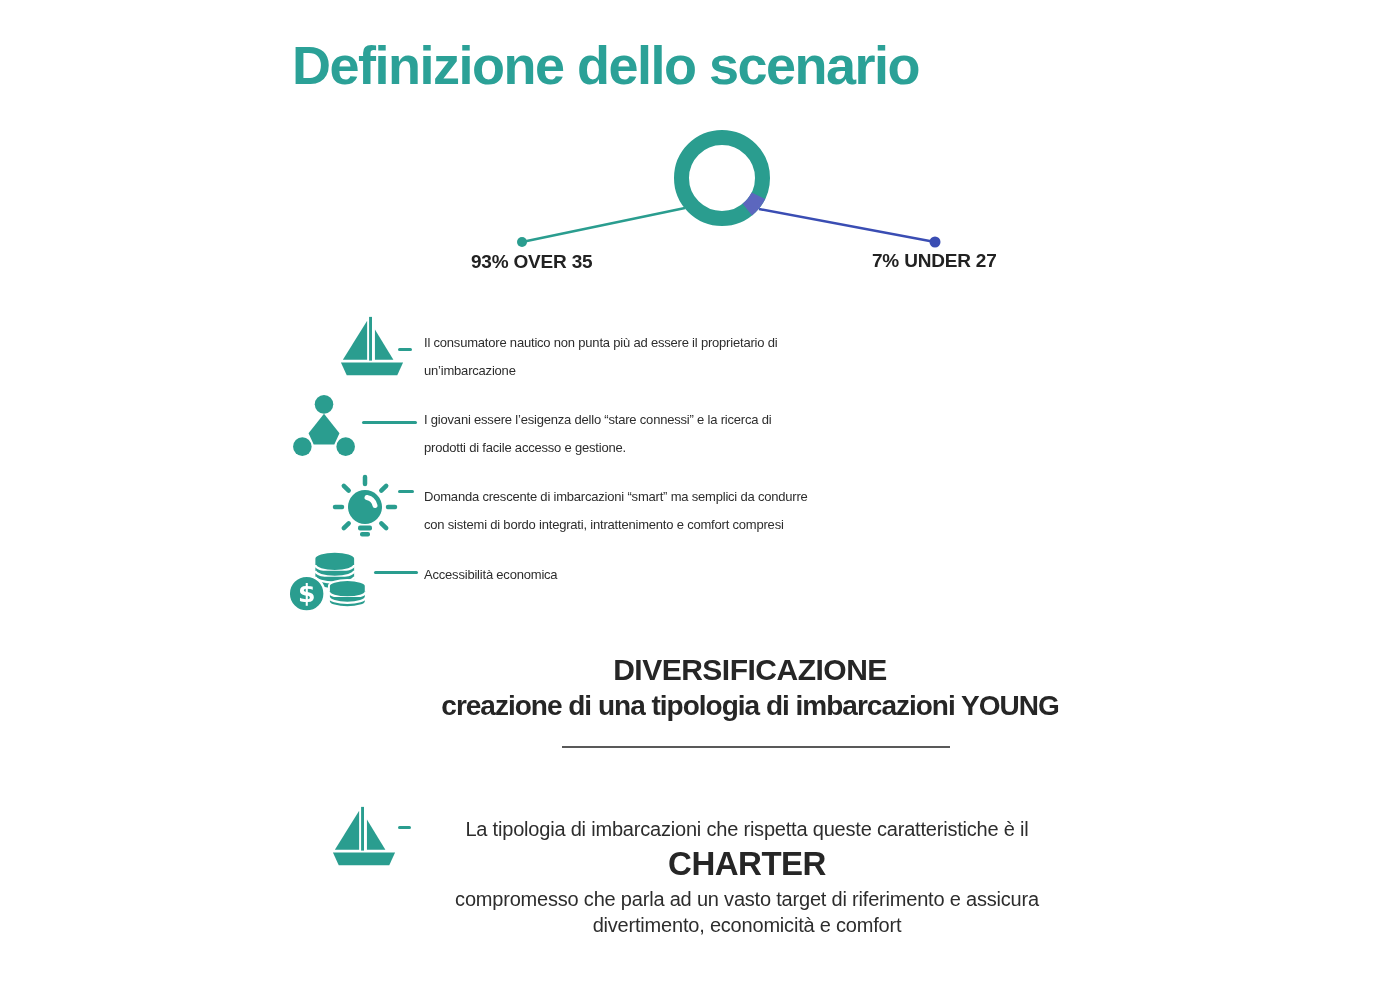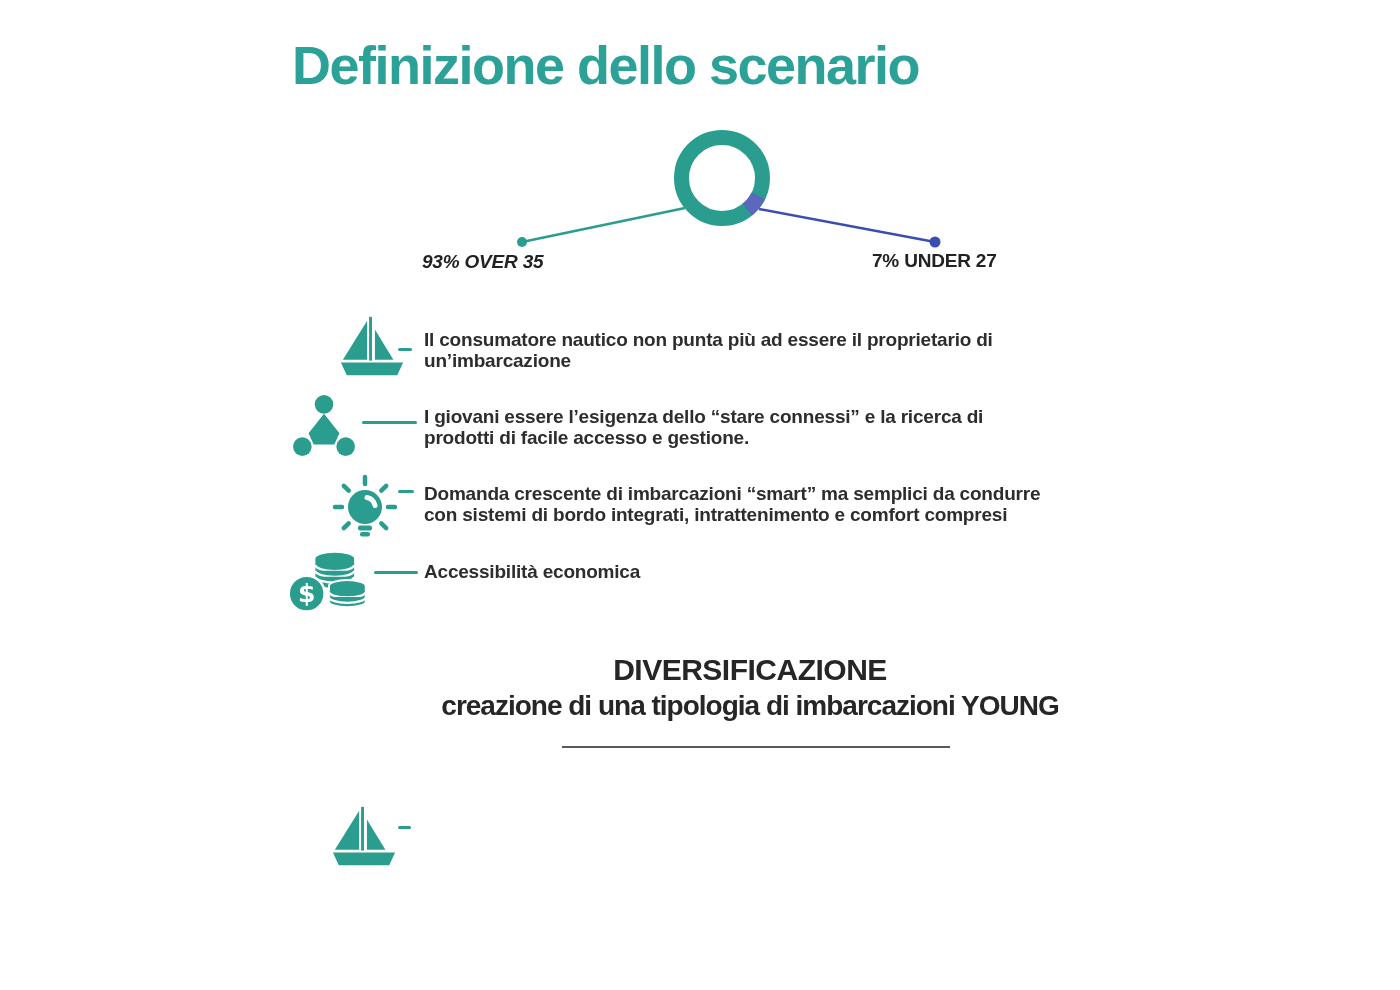--- a/index.html
+++ b/index.html
@@ -19,22 +19,22 @@
   .page-title{
     left:0;right:0;top:34px;text-align:center;
     font-size:54px;font-weight:bold;letter-spacing:-1.5px;
     color:var(--title-teal);
   }
   .pct-label{
     font-size:19px;font-weight:bold;letter-spacing:-0.2px;color:#222222;
     white-space:nowrap;
   }
   .point-text{
-    font-size:19px;line-height:21px;letter-spacing:-0.2px;
-    white-space:pre-line;color:var(--ink);font-weight:bold;
+    font-size:13px;line-height:28px;letter-spacing:-0.2px;
+    white-space:pre-line;color:var(--ink);
   }
   .dash{
     position:absolute;height:3px;background:var(--teal);border-radius:2px;
   }
   .icon svg{display:block;}
   .icon path,.icon polygon,.icon rect,.icon circle{fill:var(--teal);}
   .divers{
     left:400px;top:653px;width:700px;
     display:flex;flex-direction:column;align-items:center;
   }
@@ -71,21 +71,21 @@
 
   <svg class="abs" style="left:428px;top:116px;" width="544" height="146" viewBox="0 0 544 146">
     <line x1="257" y1="92" x2="94" y2="126" stroke="#2a9d8f" stroke-width="2.5"></line>
     <line x1="331" y1="93" x2="507" y2="126" stroke="#3a4db3" stroke-width="2.5"></line>
     <circle cx="294" cy="62" r="40.5" fill="none" stroke="#2a9d8f" stroke-width="15"></circle>
     <circle cx="294" cy="62" r="40.5" fill="none" stroke="#5c67be" stroke-width="15" stroke-dasharray="17.81 254.47" stroke-dashoffset="-18.38"></circle>
     <circle cx="94" cy="126" r="5" fill="#2a9d8f"></circle>
     <circle cx="507" cy="126" r="5.5" fill="#3a4db3"></circle>
   </svg>
 
-  <div class="abs pct-label" style="left:422px;top:251px;font-style:italic;">93% OVER 35</div>
+  <div class="abs pct-label" style="left:471px;top:251px;">93% OVER 35</div>
   <div class="abs pct-label" style="left:872px;top:250px;">7% UNDER 27</div>
 
   <div class="abs icon" style="left:338px;top:316px;">
     <svg width="68" height="62" viewBox="0 0 70 62">
       <rect x="32" y="0" width="3" height="45"></rect>
       <polygon points="30,4 30,44 5,44"></polygon>
       <polygon points="38,13 57,44 38,44"></polygon>
       <path d="M3,47 h64 l-6,13 H9 Z"></path>
     </svg>
   </div>
@@ -156,14 +156,20 @@
   <div class="abs icon" style="left:330px;top:806px;">
     <svg width="68" height="62" viewBox="0 0 70 62">
       <rect x="32" y="0" width="3" height="45"></rect>
       <polygon points="30,4 30,44 5,44"></polygon>
       <polygon points="38,13 57,44 38,44"></polygon>
       <path d="M3,47 h64 l-6,13 H9 Z"></path>
     </svg>
   </div>
   <div class="dash" style="left:398px;top:826px;width:13px;"></div>
 
+  <div class="abs concl">
+    <div class="concl-intro">La tipologia di imbarcazioni che rispetta queste caratteristiche è il</div>
+    <div class="concl-highlight">CHARTER</div>
+    <div class="concl-detail">compromesso che parla ad un vasto target di riferimento e assicura
+divertimento, economicità e comfort</div>
+  </div>
 
 </div>
 
 </body></html>

